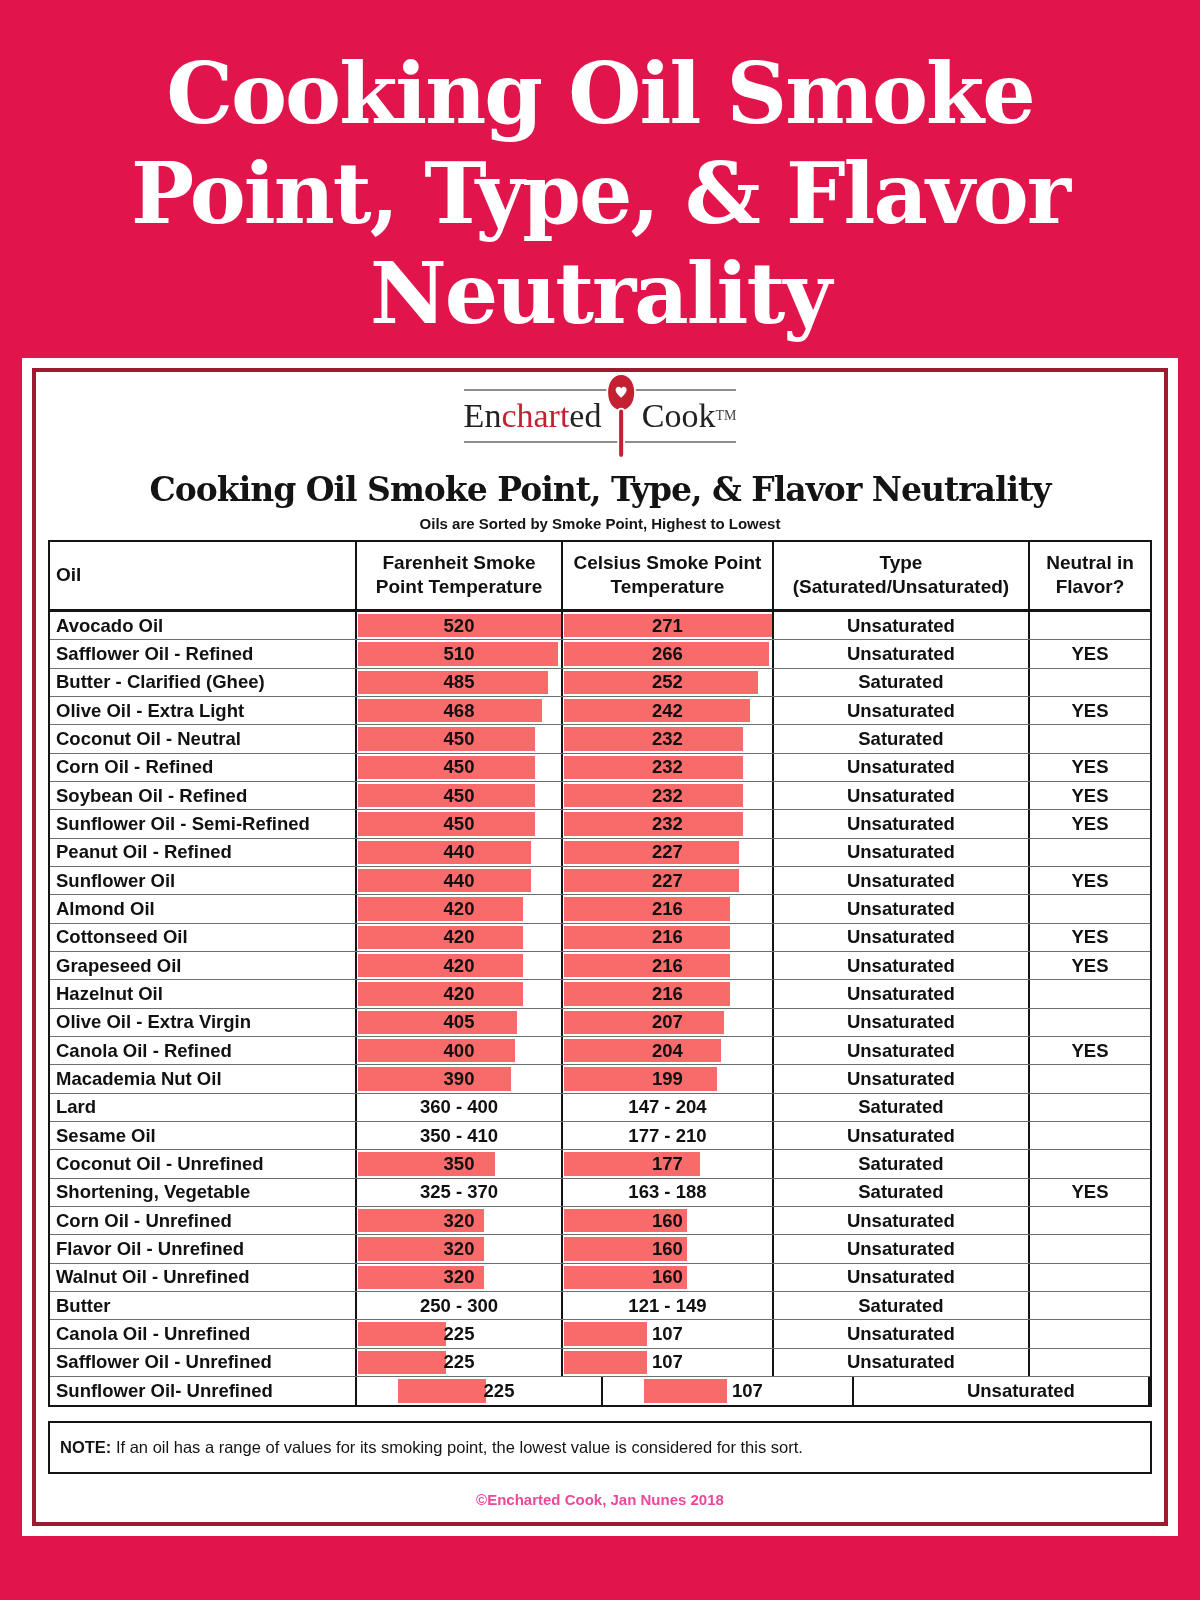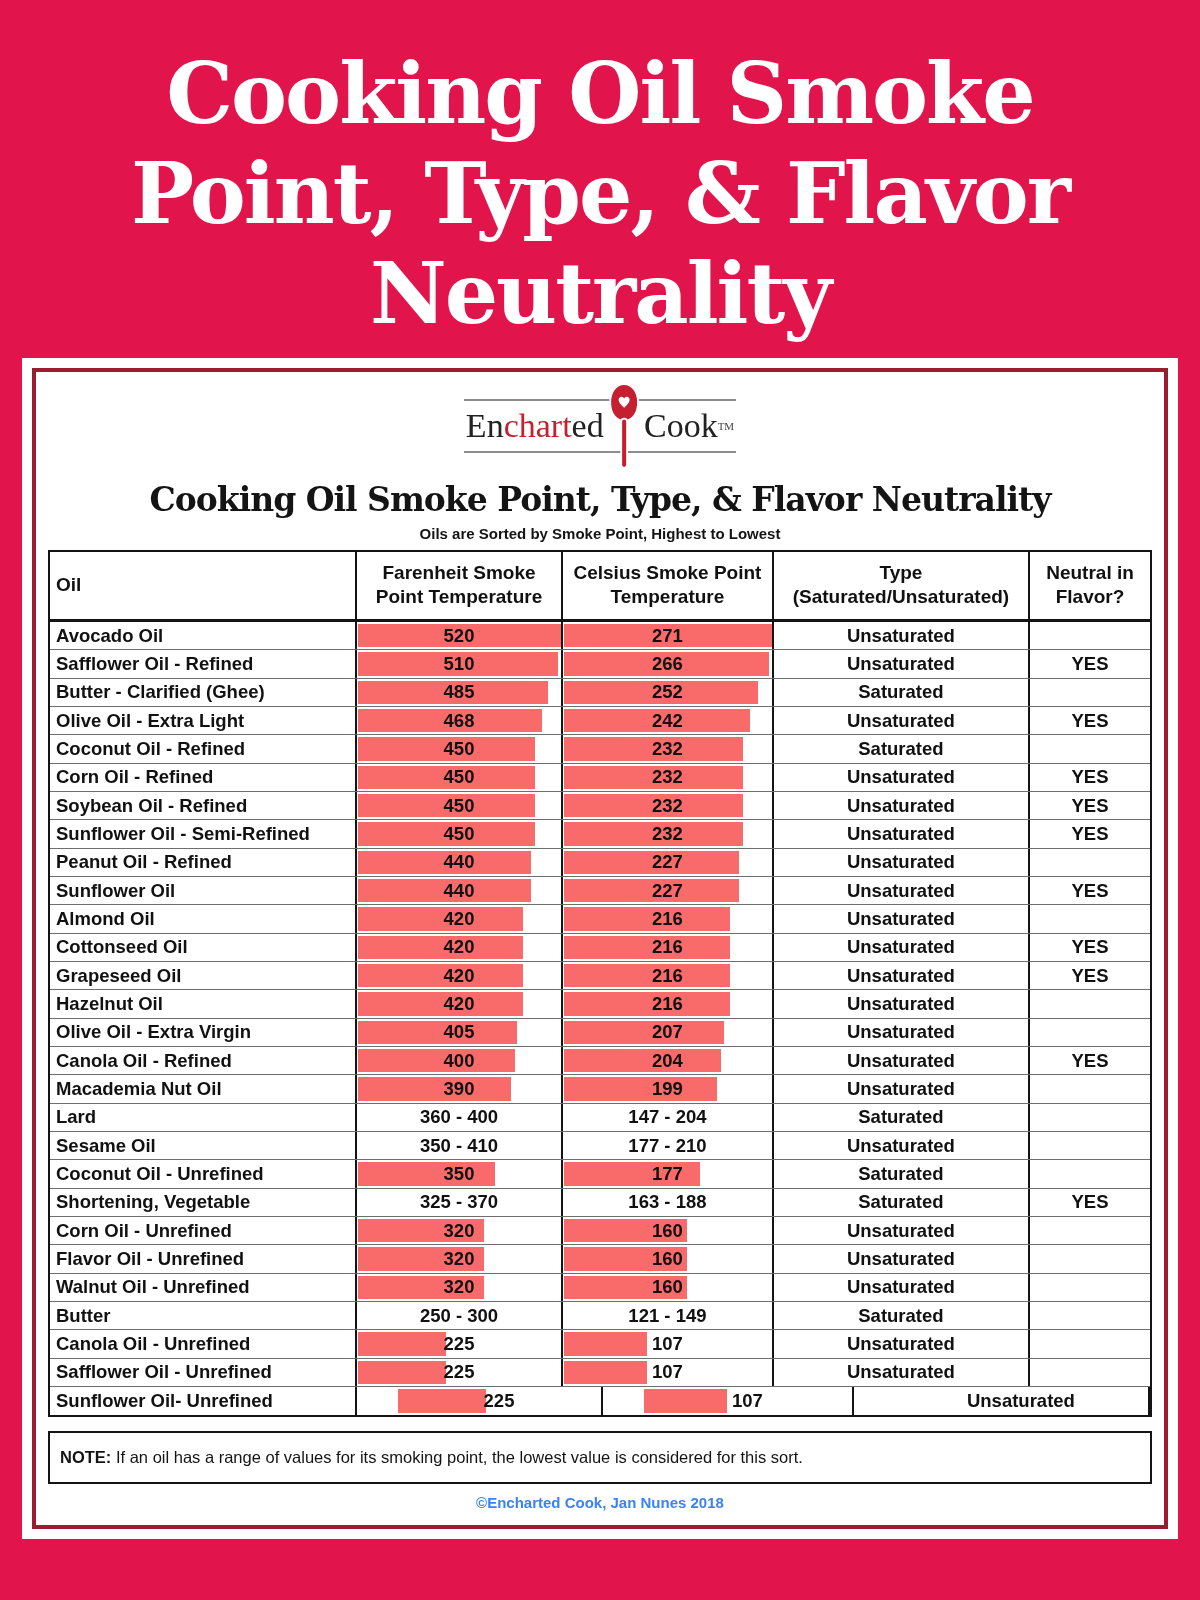--- a/index.html
+++ b/index.html
@@ -26,21 +26,21 @@
 
   
   .card-outer {
     margin: 14px 22px 0;
     background: #ffffff;
     padding: 10px;
   }
   .card-inner {
     border: 4px solid var(--card-border, #9C1B2E);
     background: #ffffff;
-    padding: 12px 12px 14px;
+    padding: 2px 12px 14px;
   }
 
   
   .logo {
     position: relative;
     width: 272px;
     height: 54px;
     margin: 15px auto 0;
   }
   .logo-line-top, .logo-line-bottom {
@@ -55,21 +55,21 @@
     align-items: center;
     justify-content: center;
     font-family: "Liberation Serif", serif;
     font-size: 34px;
     color: #222222;
     z-index: 2;
   }
   .logo-accent { color: var(--logo-accent, #C42032); }
   .spoon-svg { height: 88px; margin: 0 4px; overflow: visible; }
   .spoon-fill { fill: var(--logo-accent, #C42032); }
-  .logo-tm { font-size: 11px; vertical-align: 20px; letter-spacing: 0; color: #444; }
+  .logo-tm { font-size: 14px; vertical-align: 20px; letter-spacing: 0; color: #444; }
 
   
   .card-title {
     margin-top: 27px;
     text-align: center;
     font-family: "DejaVu Serif", serif;
     font-weight: bold;
     font-size: 33px;
     letter-spacing: -1px;
     color: #141414;
@@ -139,25 +139,25 @@
   
   .note-box {
     border: 2px solid #141414;
     margin-top: 14px;
     padding: 15px 10px;
     font-size: 16.5px;
     color: #141414;
   }
   .note-label { font-weight: bold; }
   .copyright {
-    margin-top: 10px;
+    margin-top: 17px;
     text-align: center;
     font-weight: bold;
     font-size: 15px;
-    color: #3b82f6;
+    color: #ec4899;
   }
 </style>
 </head>
 <body>
 
 <div class="page">
 
   <h1 class="main-title">
     <span>Cooking Oil Smoke</span>
     <span>Point, Type, &amp; Flavor</span>
@@ -248,21 +248,21 @@
     </div>
     <div class="tcell">
       <div class="bar" style="width: 89.2989%;"></div>
       <span class="val">242</span>
     </div>
     <div class="tcell">Unsaturated</div>
     <div class="tcell">YES</div>
   </div>
 
   <div class="trow">
-    <div class="tcell oil-c">Coconut Oil - Refined</div>
+    <div class="tcell oil-c">Coconut Oil - Neutral</div>
     <div class="tcell">
       <div class="bar" style="width: 86.5385%;"></div>
       <span class="val">450</span>
     </div>
     <div class="tcell">
       <div class="bar" style="width: 85.6089%;"></div>
       <span class="val">232</span>
     </div>
     <div class="tcell">Saturated</div>
     <div class="tcell"></div>

